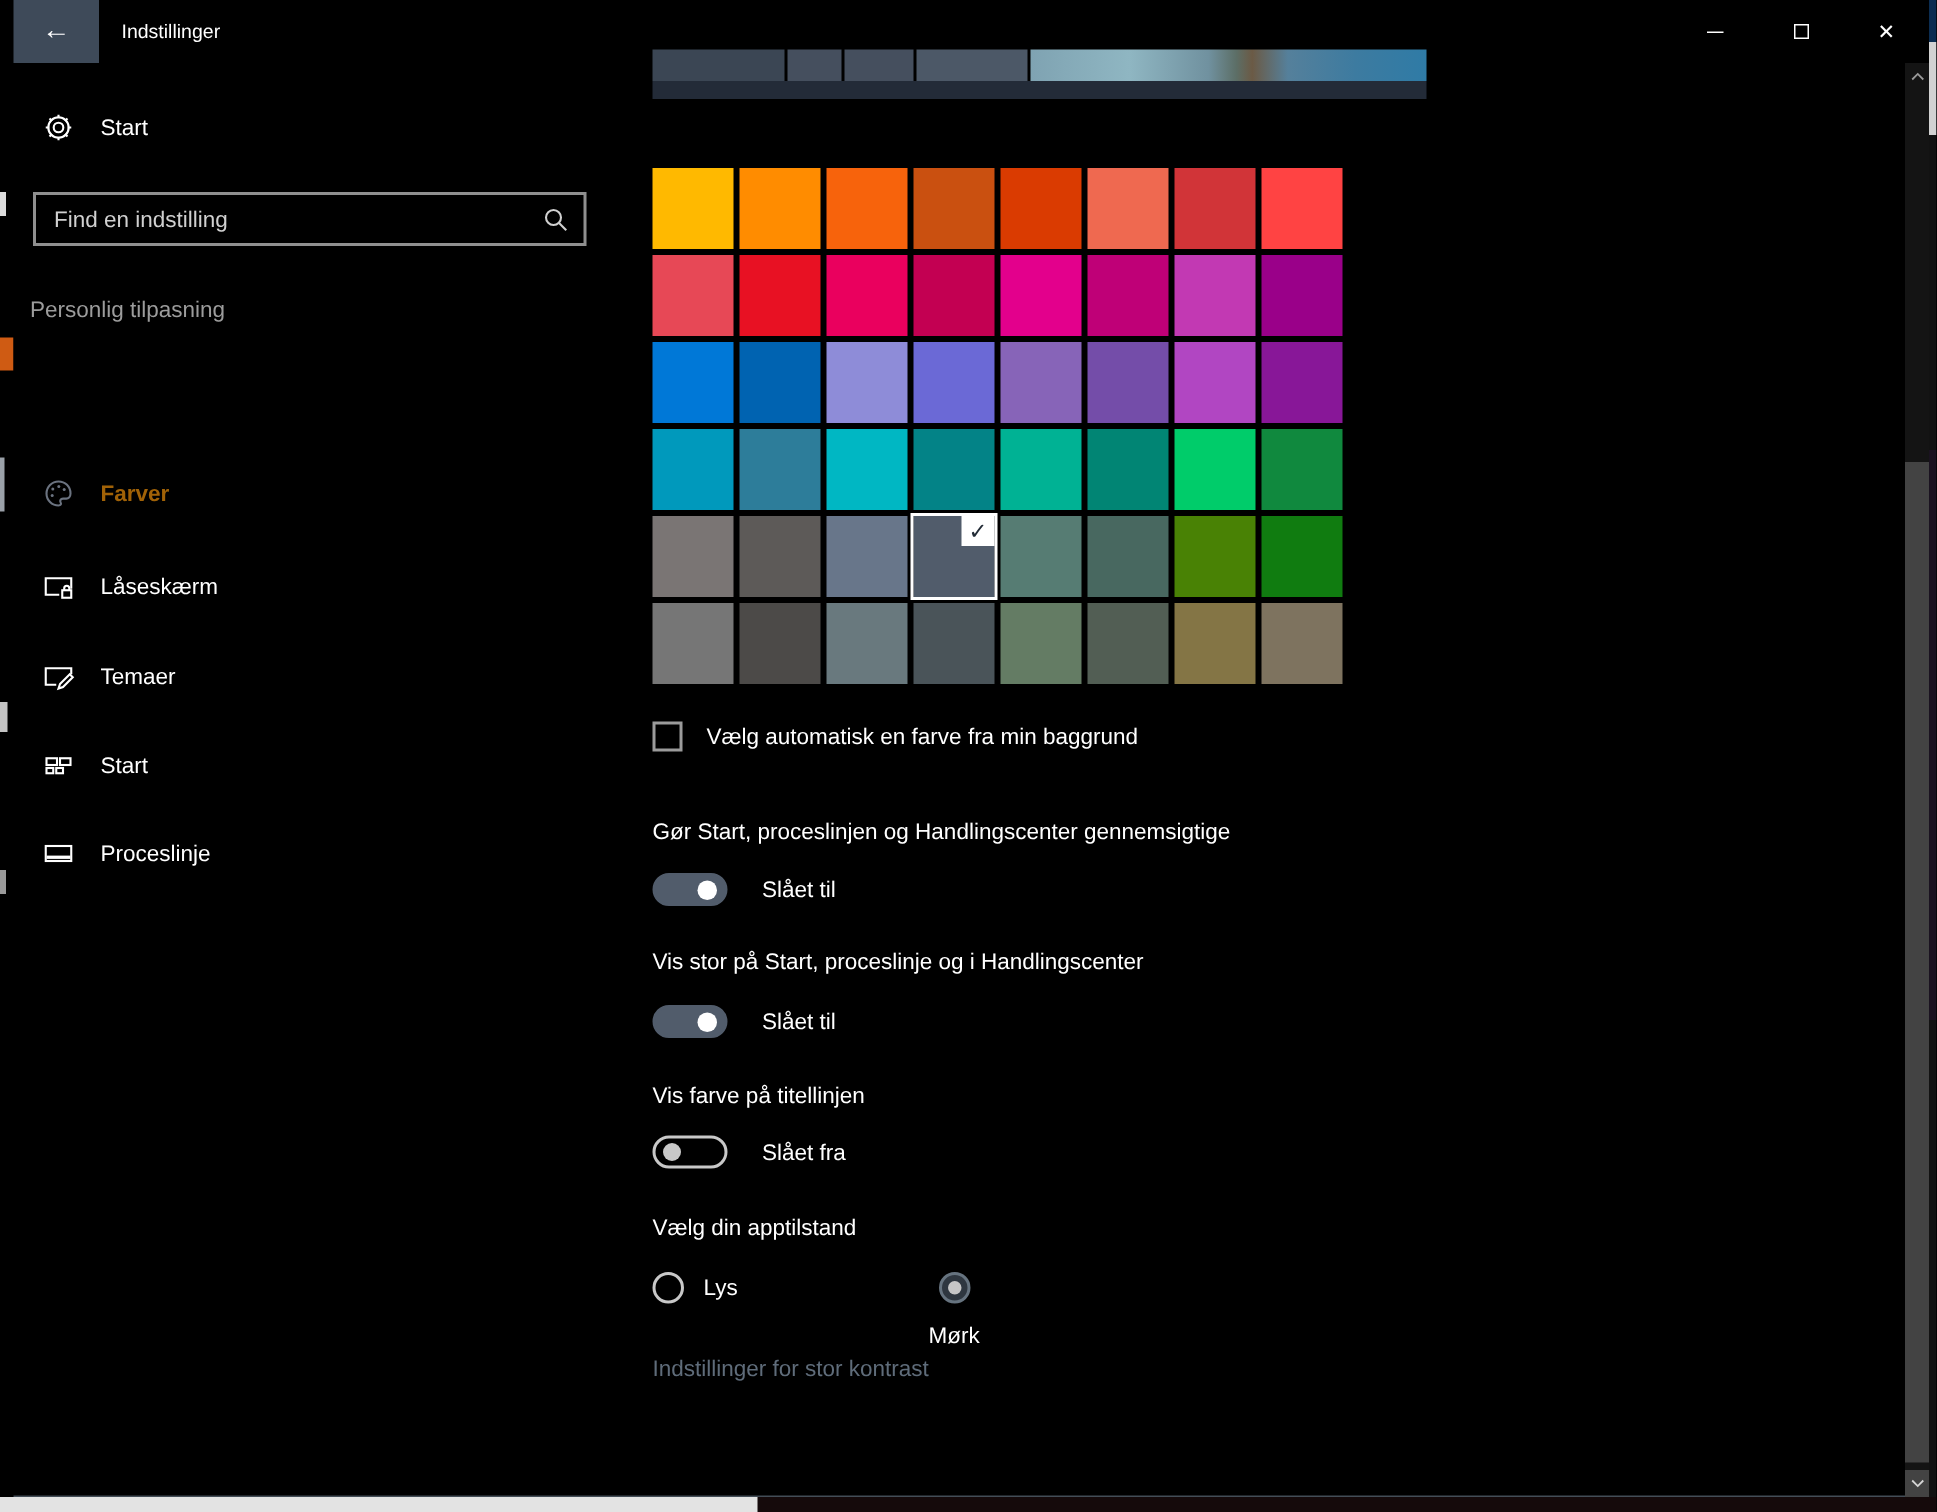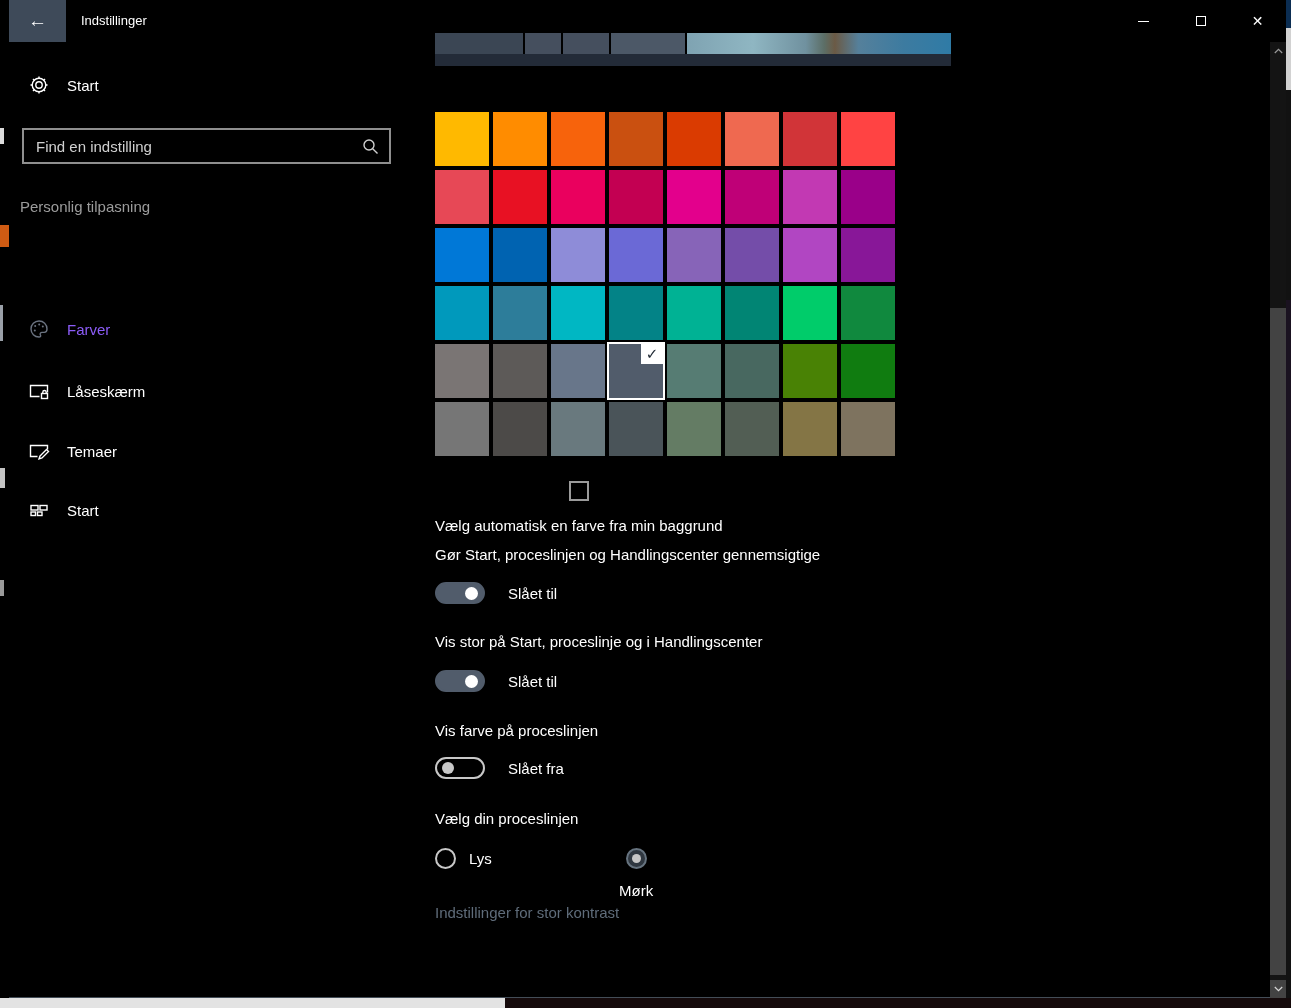--- a/index.html
+++ b/index.html
@@ -31,21 +31,21 @@
   .caption-btn{width:57px;height:42px;display:flex;align-items:center;justify-content:center;color:#fff;}
   .min-glyph{display:block;width:11px;height:1px;background:#fff;}
   .max-glyph{display:block;width:10px;height:10px;border:1px solid #fff;box-sizing:border-box;}
   .close-glyph{font-size:14px;line-height:1;color:#fff;}
 
   
   .home-row{position:absolute;left:19px;top:74px;display:flex;align-items:center;gap:17px;}
   .nav-item{position:absolute;left:19px;display:flex;align-items:center;gap:17px;width:360px;height:28px;}
   .nav-icon{width:22px;height:22px;display:flex;align-items:center;justify-content:center;color:#fff;flex:0 0 22px;}
   .nav-label{font-size:15px;color:#fff;white-space:nowrap;}
-  .nav-item.active .nav-label{color:#8b5cf6;}
+  .nav-item.active .nav-label{color:#a16207;font-weight:bold;}
   .nav-item.active .nav-icon{color:#6b7380;}
   .search-box{position:absolute;left:13px;top:128px;width:369px;height:36px;border:2px solid #8f8f8f;box-sizing:border-box;background:#000;}
   .search-box input{position:absolute;left:0;top:0;width:100%;height:100%;background:transparent;border:0;outline:none;
     color:#e8e8e8;font-size:15px;padding:0 36px 0 12px;box-sizing:border-box;font-family:inherit;}
   .search-box input::placeholder{color:#d0d0d0;opacity:1;}
   .search-icon{position:absolute;right:10px;top:8px;width:17px;height:17px;color:#d0d0d0;}
   .section-label{position:absolute;left:11px;top:198px;font-size:15px;color:#9c9c9c;}
 
   
   .preview{position:absolute;left:426px;top:33px;width:516px;height:31px;}
@@ -58,21 +58,21 @@
     background:linear-gradient(90deg,#7fa3b2 0%,#8fb6c2 25%,#70919f 45%,#5c6e66 52%,#6b5a45 56%,#55809b 65%,#3d7ba0 82%,#2f7ba6 100%);}
   .preview .taskband{position:absolute;left:0;top:21px;width:516px;height:12px;background:#232b38;}
 
   .color-grid{position:absolute;left:426px;top:112px;display:grid;
     grid-template-columns:repeat(8,54px);grid-auto-rows:54px;gap:4px;}
   .swatch{width:54px;height:54px;position:relative;}
   .swatch.selected{outline:2px solid #fff;outline-offset:0;}
   .swatch-check{position:absolute;right:0;top:0;width:22px;height:20px;background:#fff;color:#222b36;
     font-size:15px;font-weight:bold;display:flex;align-items:center;justify-content:center;}
 
-  .checkbox-row{position:absolute;left:426px;top:481px;display:flex;align-items:center;gap:16px;flex-direction:column;}
+  .checkbox-row{position:absolute;left:426px;top:481px;display:flex;align-items:center;gap:16px;}
   .checkbox{width:20px;height:20px;border:2px solid #9b9b9b;box-sizing:border-box;background:transparent;}
   .check-label{font-size:15px;color:#fff;}
 
   .group-label{position:absolute;left:426px;font-size:15px;color:#fff;white-space:nowrap;}
   .toggle-row{position:absolute;left:426px;display:flex;align-items:center;gap:23px;}
   .toggle{width:50px;height:22px;border-radius:11px;box-sizing:border-box;position:relative;
     border:2px solid #c8c8c8;background:transparent;}
   .toggle .knob{position:absolute;width:12px;height:12px;border-radius:50%;background:#c8c8c8;top:3px;left:5px;}
   .toggle.on{border-color:var(--accent,#515c6b);background:var(--accent,#515c6b);}
   .toggle.on .knob{background:#fff;width:13px;height:13px;top:2.5px;left:auto;right:5px;}
@@ -198,20 +198,29 @@
       <svg width="22" height="22" viewBox="0 0 22 22" fill="none" stroke="currentColor" stroke-width="1.4">
         <rect x="3" y="6.5" width="7" height="4.5"></rect>
         <rect x="12" y="6.5" width="7" height="4.5"></rect>
         <rect x="3" y="13" width="4.5" height="3.5"></rect>
         <rect x="9.5" y="13" width="4.5" height="3.5"></rect>
       </svg>
     </span>
     <span class="nav-label">Start</span>
   </div>
 
+  <div class="nav-item" style="top:555px;">
+    <span class="nav-icon">
+      <svg width="22" height="22" viewBox="0 0 22 22" fill="none" stroke="currentColor" stroke-width="1.4">
+        <rect x="2.5" y="6" width="17" height="10"></rect>
+        <path d="M3 13.5h16" stroke-width="2.2"></path>
+      </svg>
+    </span>
+    <span class="nav-label">Proceslinje</span>
+  </div>
 
   <div class="preview">
     <div class="band pb1"></div>
       <div class="band pb2"></div>
       <div class="band pb3"></div>
     <div class="band pb4"></div>
       <div class="band sky"></div>
     <div class="taskband"></div>
   </div>
 
@@ -282,29 +291,29 @@
   </div>
 
   <div class="group-label" style="top:633px;">Vis stor på Start, proceslinje og i Handlingscenter</div>
   <div class="toggle-row" style="top:670px;">
     <div class="toggle on">
         <div class="knob"></div>
       </div>
     <div class="toggle-state">Slået til</div>
   </div>
 
-  <div class="group-label" style="top:722px;">Vis farve på proceslinjen</div>
+  <div class="group-label" style="top:722px;">Vis farve på titellinjen</div>
   <div class="toggle-row" style="top:757px;">
     <div class="toggle">
         <div class="knob"></div>
       </div>
     <div class="toggle-state">Slået fra</div>
   </div>
 
-  <div class="group-label" style="top:810px;">Vælg din proceslinjen</div>
+  <div class="group-label" style="top:810px;">Vælg din apptilstand</div>
 
   <div class="radio-group" style="left:426px;">
     <div class="radio"></div>
     <div class="radio-label">Lys</div>
   </div>
   <div class="radio-group" style="left:610px;flex-direction:column;">
     <div class="radio selected"></div>
     <div class="radio-label">Mørk</div>
   </div>
 

